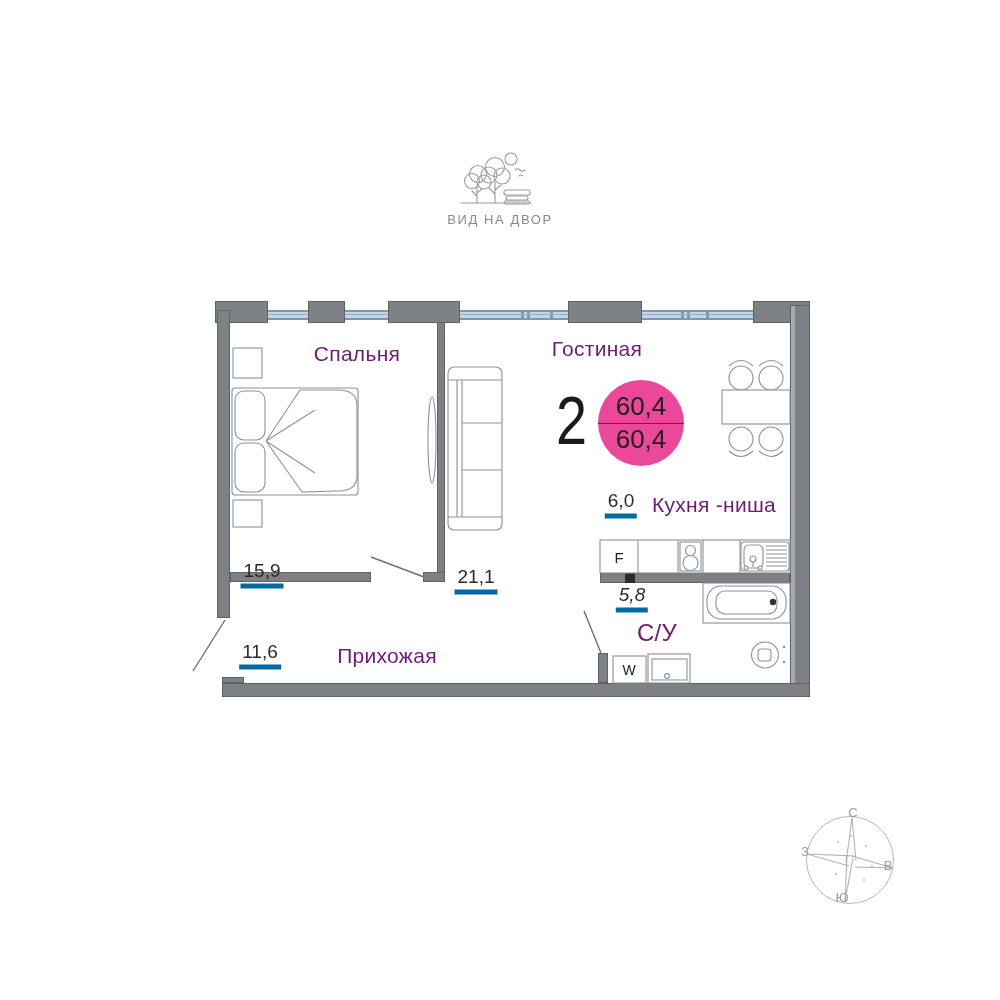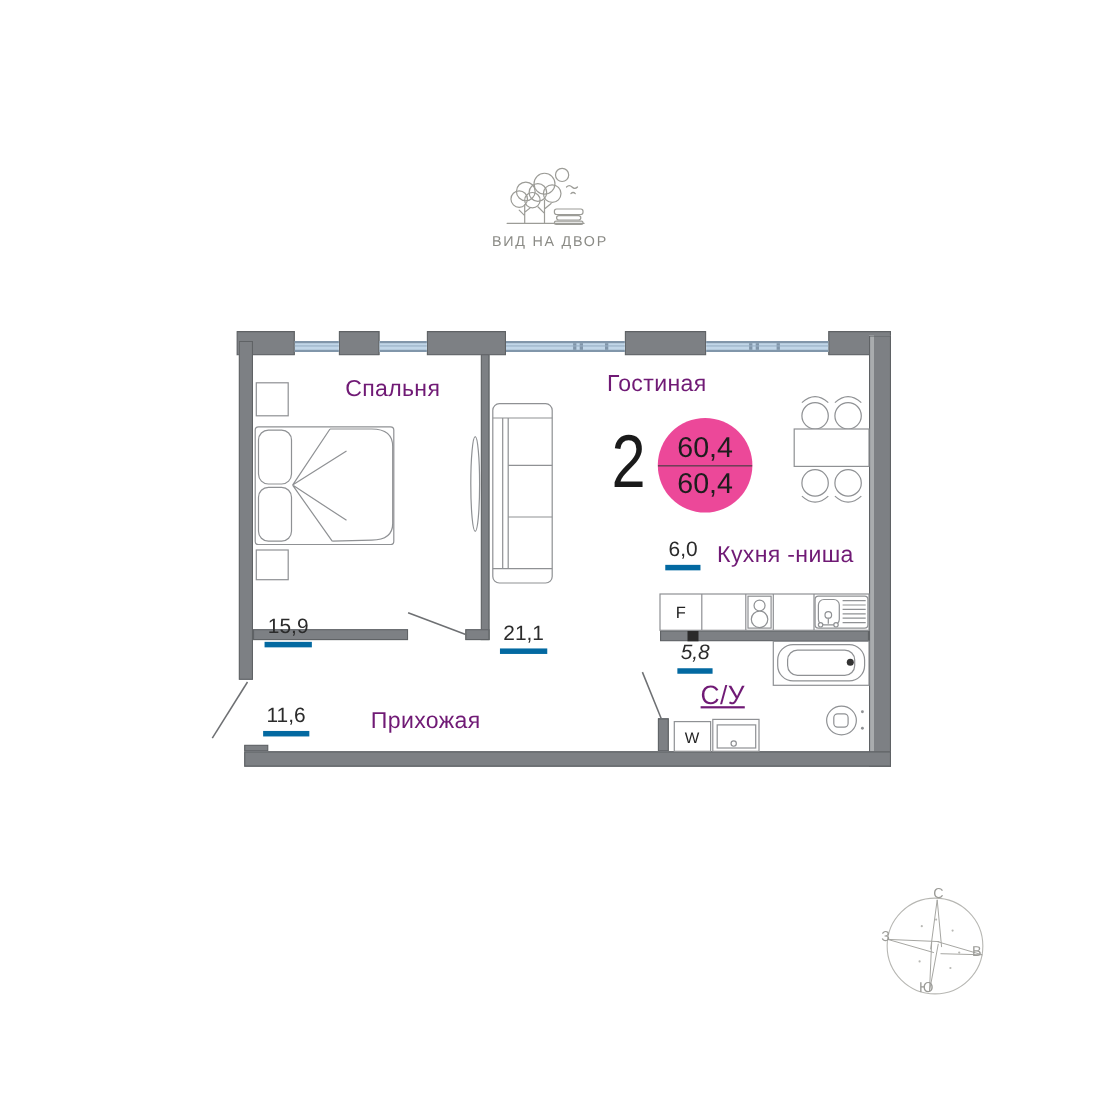--- a/index.html
+++ b/index.html
@@ -21,21 +21,21 @@
   .svg-overlay { position:absolute; left:0; top:0; pointer-events:none; }
 
   .room-label {
     position:absolute; transform:translate(-50%,-50%); white-space:nowrap;
     font-size:21px; color:#701a75; letter-spacing:0.3px;
   }
   .area-label {
     position:absolute; transform:translate(-50%,-50%); white-space:nowrap;
     font-size:19px; color:#2b2b2b; border-bottom:5px solid #0369a1; padding:0 3px 2px;
   }
-  .su-label { font-size:24px;text-decoration:underline; }
+  .su-label { font-size:24px; }
   .appliance-label {
     position:absolute; transform:translate(-50%,-50%); font-size:15px; color:#222222;
   }
   .type-number {
     position:absolute; left:556px; top:386px; font-size:68px; color:#1a1a1a;
     font-weight:500; transform:scaleX(0.82); transform-origin:left top; line-height:1;
   }
   .badge-circle {
     position:absolute; left:598px; top:380px; width:86px; height:86px;
     border-radius:50%; background:#ec4899; overflow:hidden;

